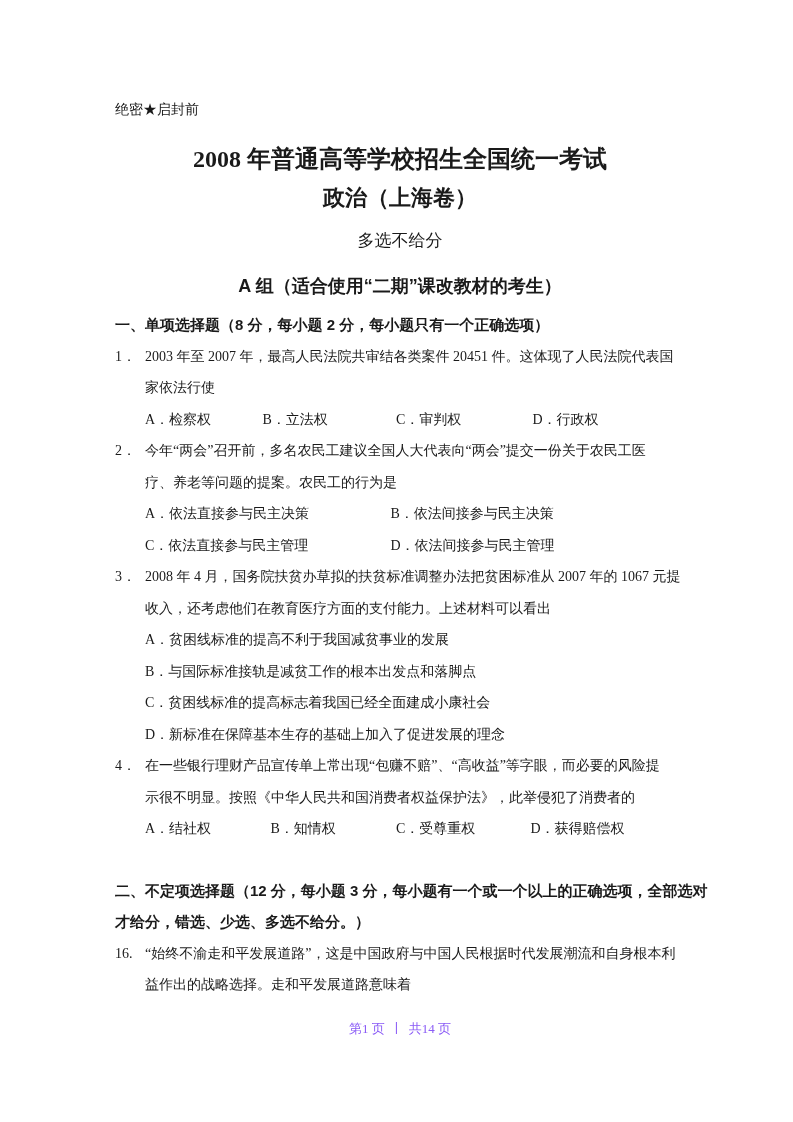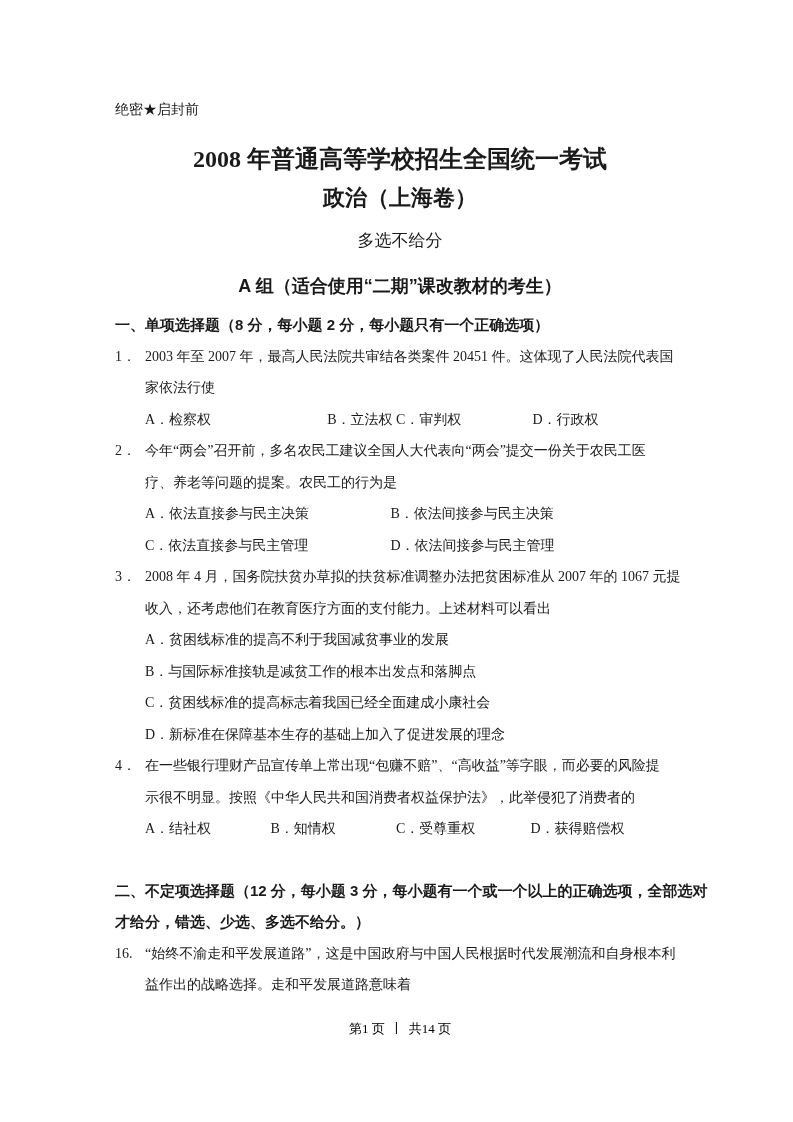--- a/index.html
+++ b/index.html
@@ -63,32 +63,32 @@
   .q-line {
     font-size: 14px;
     line-height: 31.5px;
     white-space: nowrap;
   }
   .q-line.indent { padding-left: 30px; }
   .q-num { display: inline-block; width: 30px; }
 
   .opts-row .opt { display: inline-block; }
   .w114 { width: 114px; }
-  .w130 { width: 130px; text-align: right; }
+  .w130 { width: 130px; }
   .w133 { width: 133px; }
   .w122 { width: 122px; }
   .w131 { width: 131px; }
   .w242 { width: 242px; }
 
   .footer {
     margin-top: 18px;
     text-align: center;
     font-size: 13px;
     line-height: 20px;
-    color: #000000;
+    color: #8b5cf6;
   }
   .footer .bar { margin: 0 10px; }
 </style>
 </head>
 <body>
 
 <div class="page serif">
 
   <div class="security">绝密★启封前</div>
 

